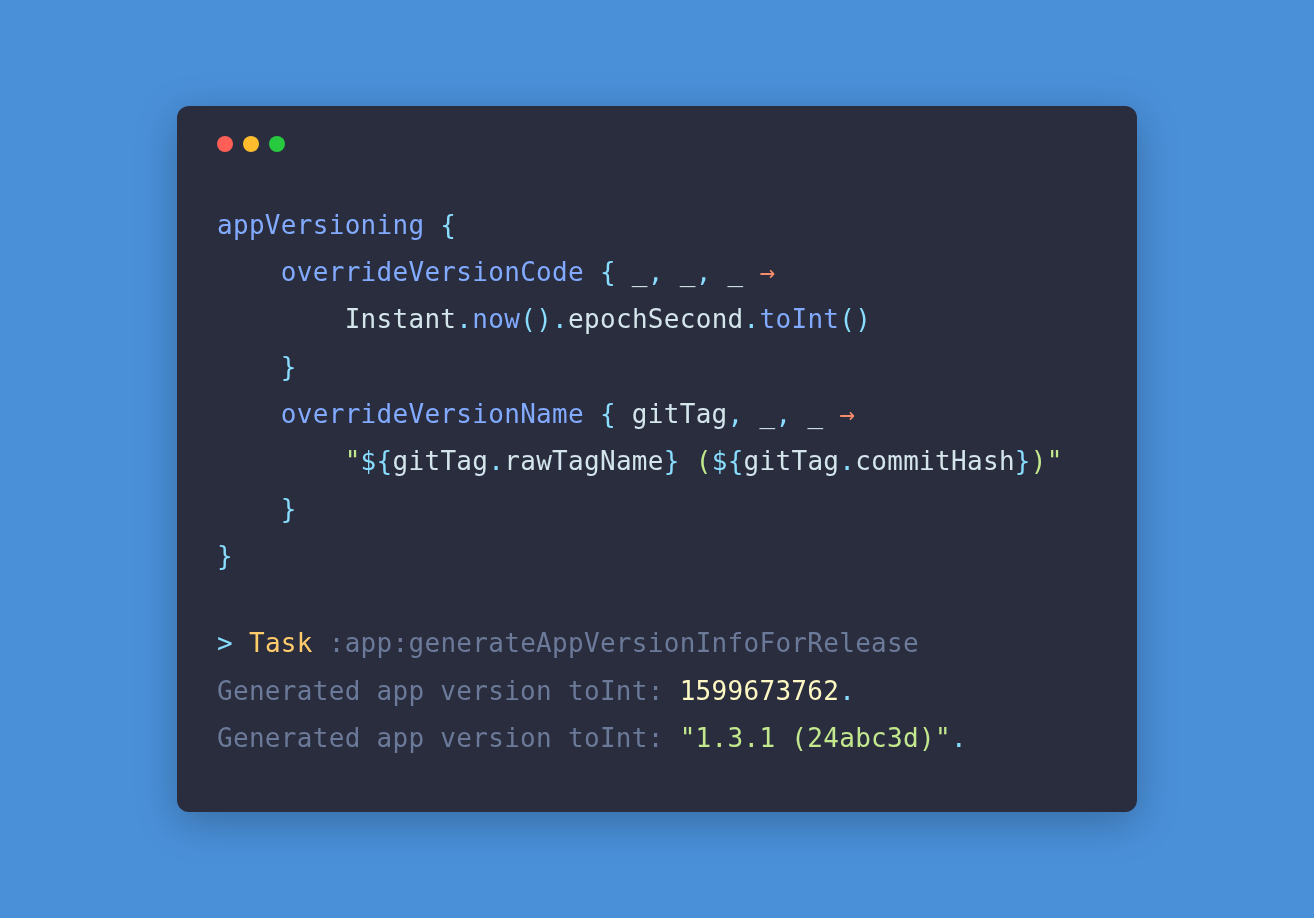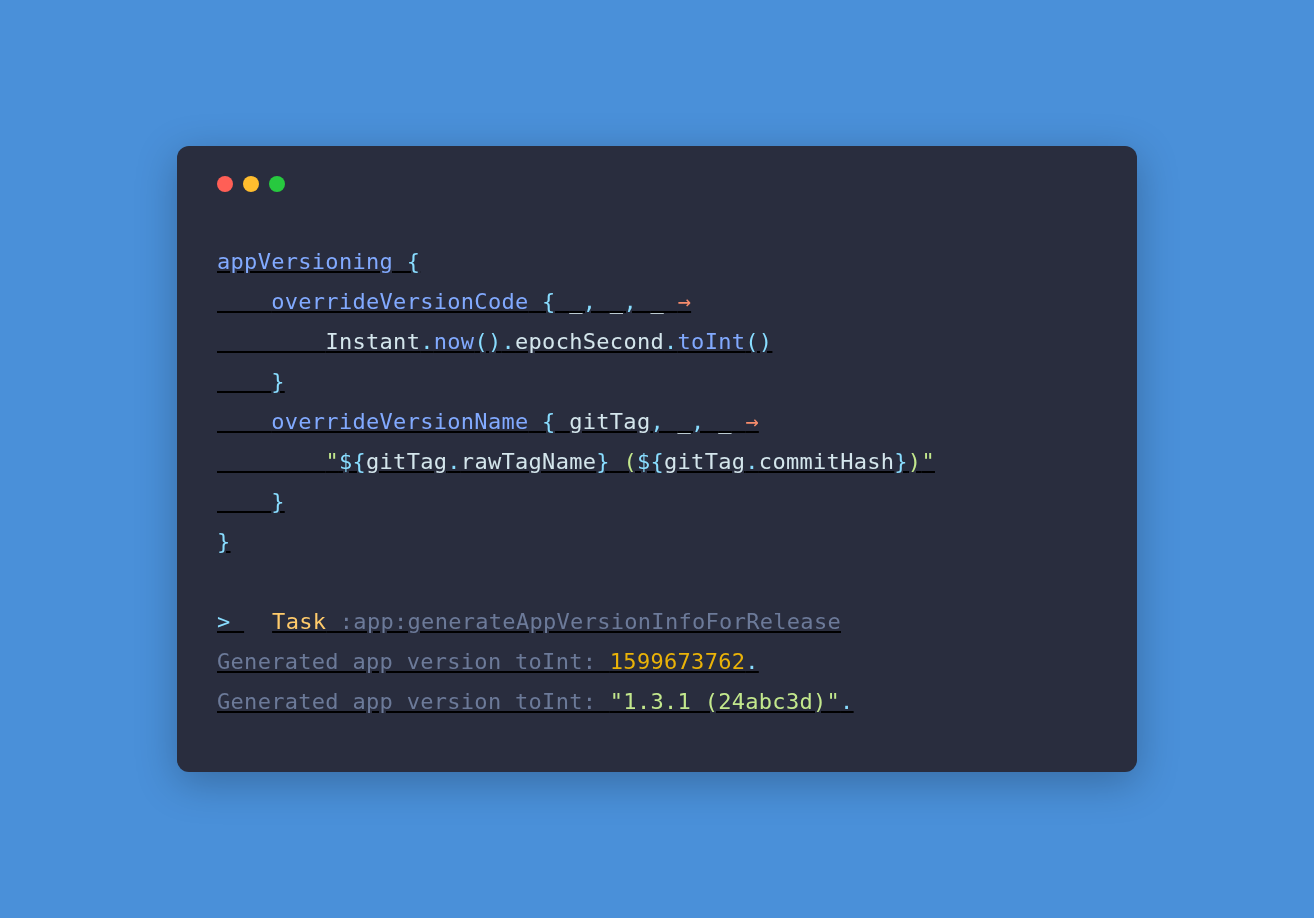--- a/index.html
+++ b/index.html
@@ -36,34 +36,33 @@
       width: 16px;
       height: 16px;
       border-radius: 50%;
     }
     
     .red { background-color: #ff5f56; }
     .yellow { background-color: #ffbd2e; }
     .green { background-color: #27c93f; }
     
     .code-content {
-      font-size: 22px;
+      font-size: 26px;
       line-height: 1.82;
       white-space: pre;
       letter-spacing: 0.3px;
-      text-decoration: underline;
     }
     
     .c-default { color: #d4e6ec; }
     .c-blue { color: #82AAFF; }
-    .c-yellow { color: #FFCB6B; margin-left: 28px; }
+    .c-yellow { color: #FFCB6B; }
     .c-teal { color: #89DDFF; }
     .c-orange { color: #F78C6C; }
     .c-green { color: #C3E88D; }
-    .c-pink { color: #eab308; }
+    .c-pink { color: #fef9c3; }
     .c-grayblue { color: #6c7a99; text-align: center; }
     
     .output {
       margin-top: 40px;
     }
   </style>
 </head>
 <body>
 
 <div class="terminal-window">

